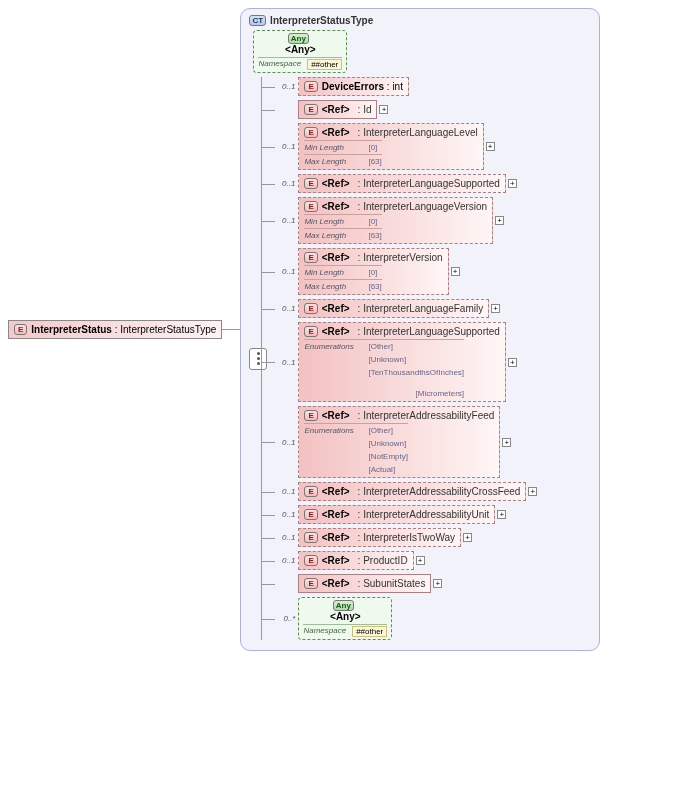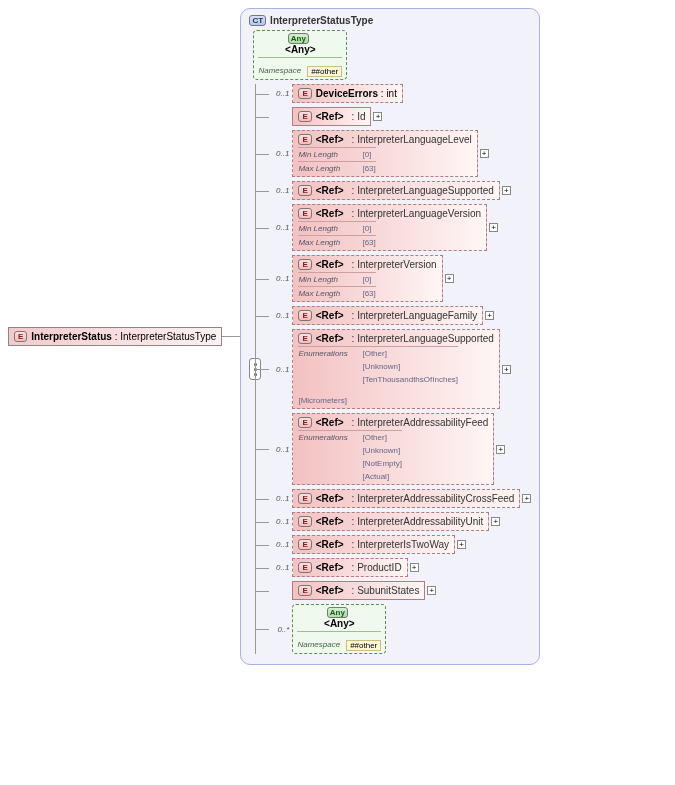--- a/index.html
+++ b/index.html
@@ -40,21 +40,21 @@
 
   .connector-h {
     width: 18px;
     border-top: 1px solid #999;
   }
   .ct-container {
     border: 1px solid #aab0e0;
     border-radius: 10px;
     background: #f2f2fa;
     padding: 6px 8px 10px 8px;
-    width: 300px;
+    width: 360px;
     position: relative;
   }
   .ct-header {
     display: flex;
     align-items: center;
     margin-bottom: 4px;
   }
   .ct-title { font-weight: bold; color: #333; }
 
   .any-block {
@@ -62,21 +62,21 @@
     border-radius: 4px;
     background: #f0f9ee;
     padding: 2px 4px;
     display: inline-block;
   }
   .any-header { display: flex; align-items: center; flex-direction: column; }
   .any-sub {
     font-size: 8px;
     border-top: 1px solid #9ac090;
     margin-top: 2px;
-    padding-top: 8px;
+    padding-top: 1px;
     display: flex;
     gap: 6px;
   }
   .any-sub .lbl { font-style: italic; color: #446644; }
   .any-sub .val {
     background: #fbf7d6;
     border: 1px solid #ccc080;
     padding: 0 3px;
   }
 
@@ -159,20 +159,21 @@
   .elem-box .type-text { color: #333; }
 
   .constraint-row {
     border-top: 1px solid #cca0a0;
     margin-top: 2px;
     padding-top: 2px;
     font-size: 8px;
     color: #556;
     display: flex;
     gap: 8px;
+    align-items: flex-end;
   }
   .constraint-row .clbl { font-style: italic; min-width: 56px; }
   .constraint-row .cval { color: #668; }
 
   .elem-wrap { display: flex; flex-direction: column; }
   .elem-plus {
     width: 9px;
     height: 9px;
     border: 1px solid #888;
     background: #fff;

